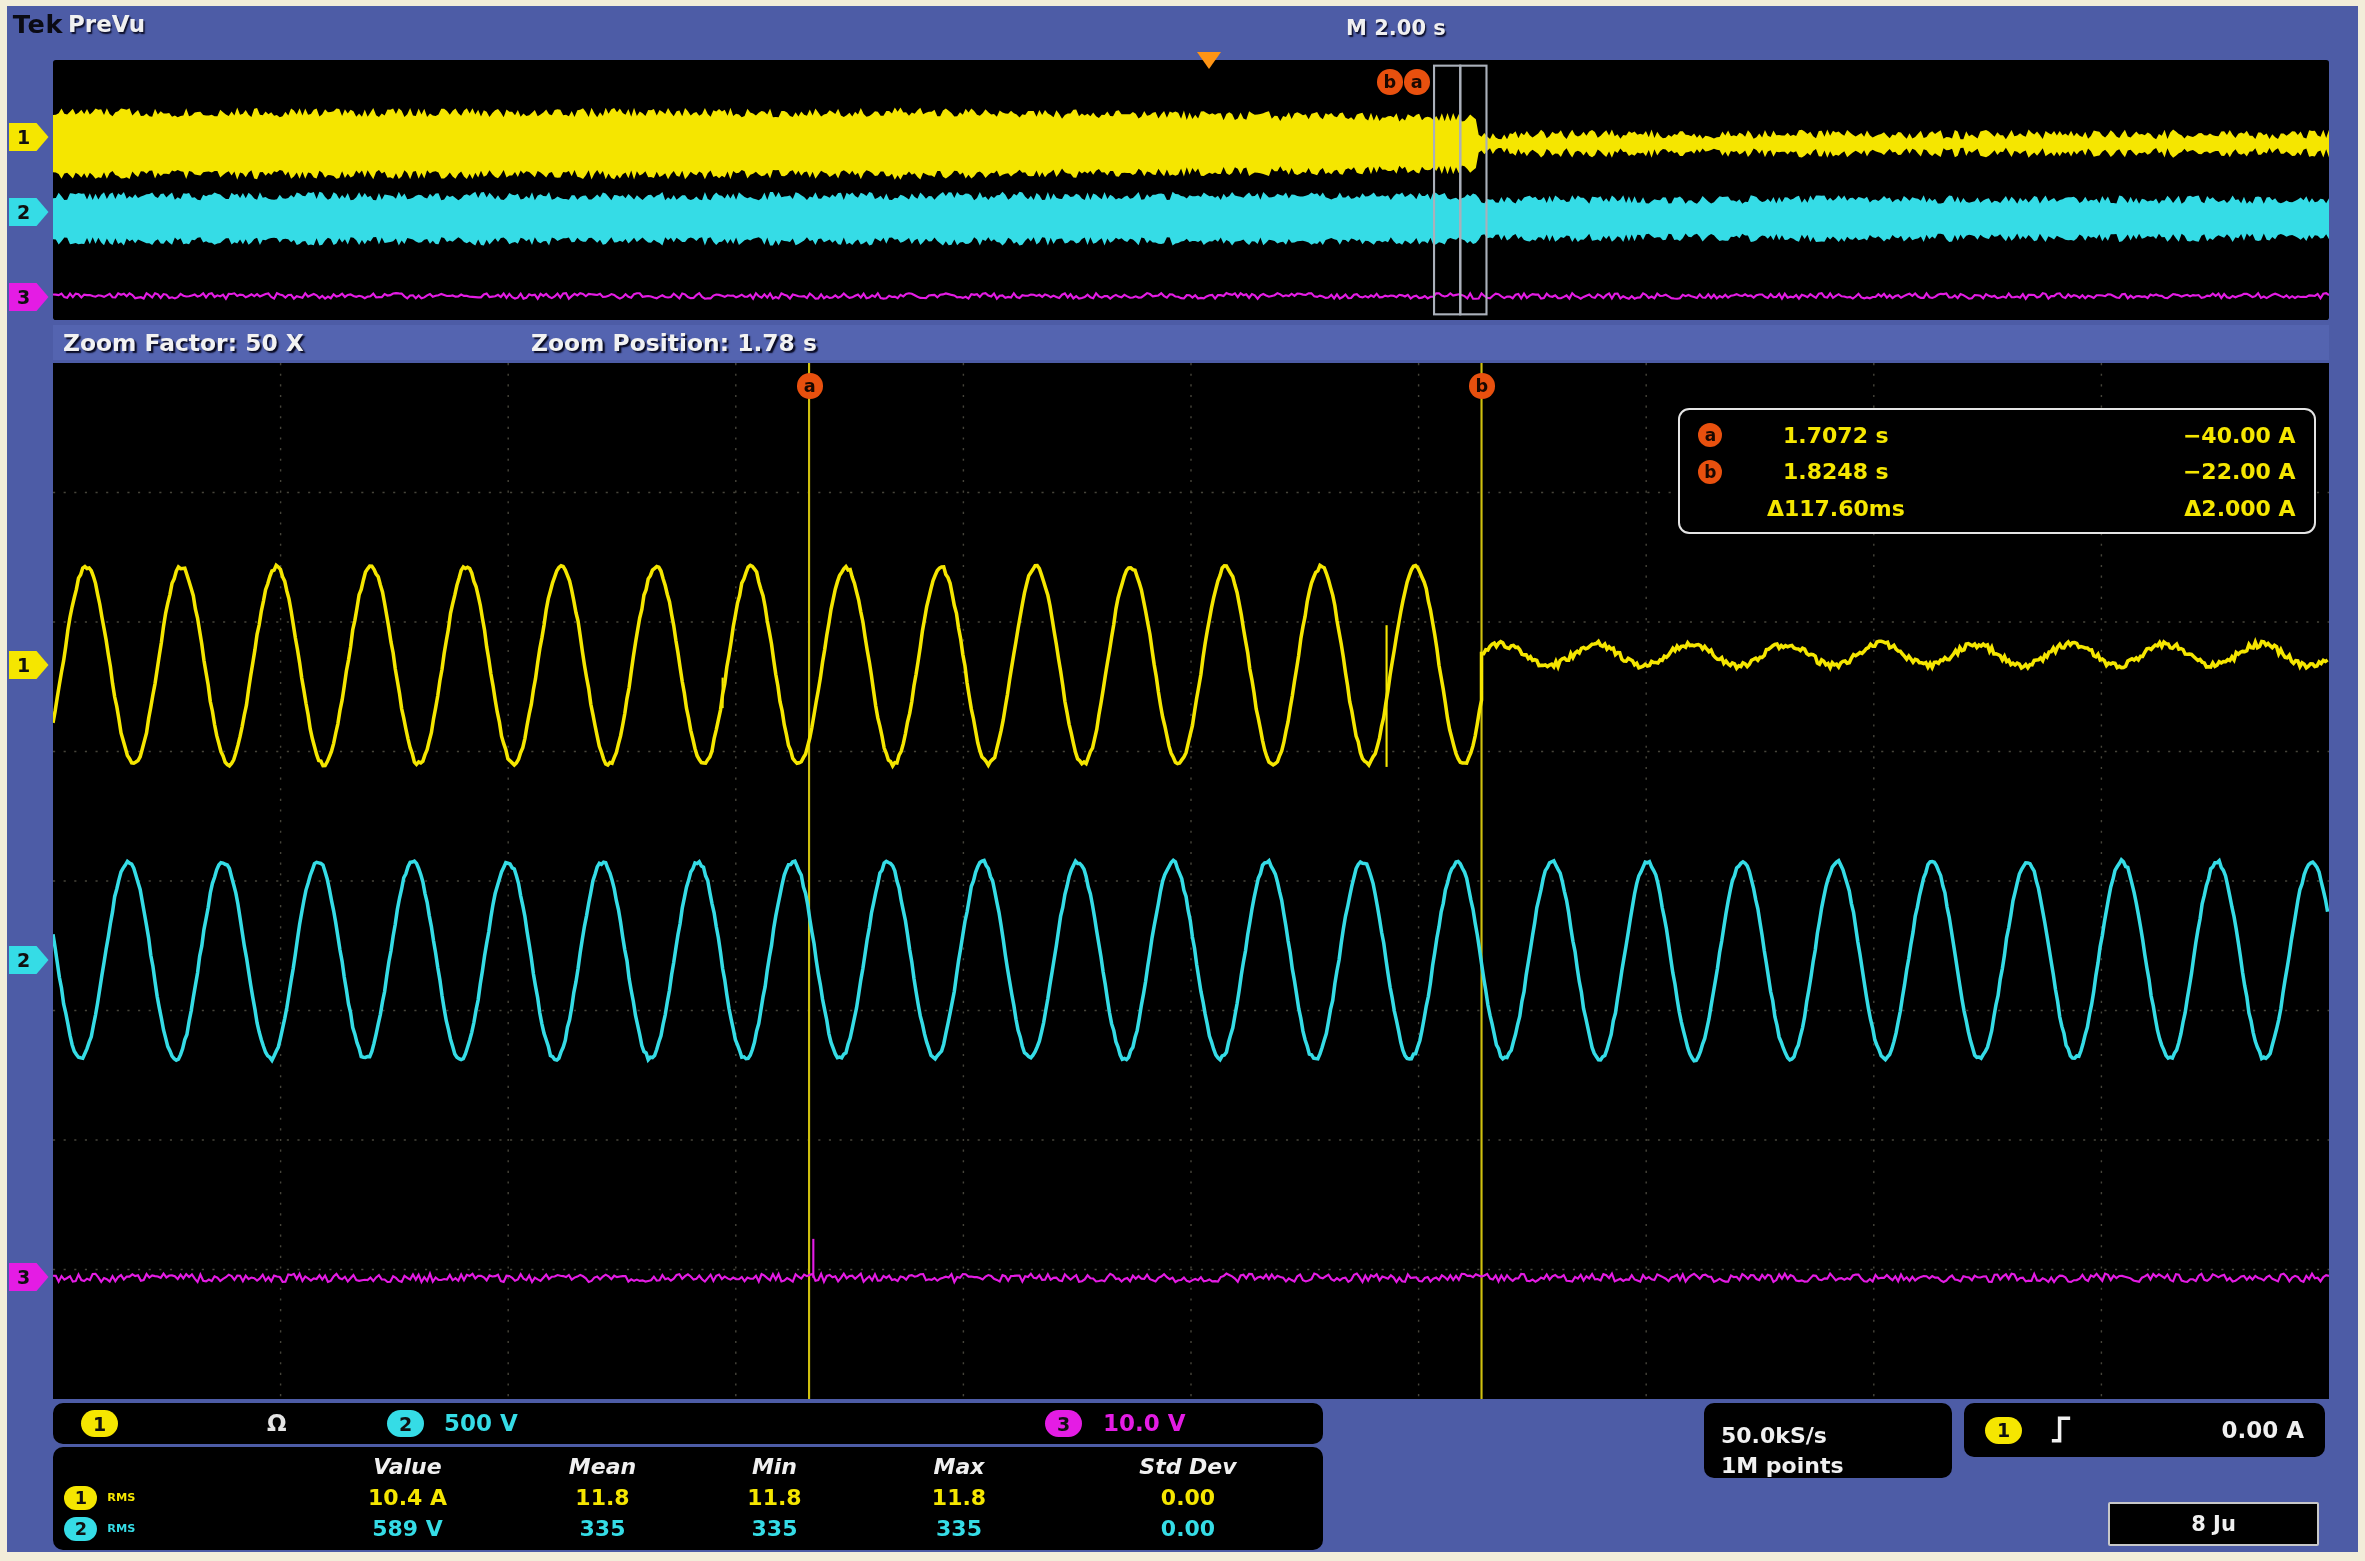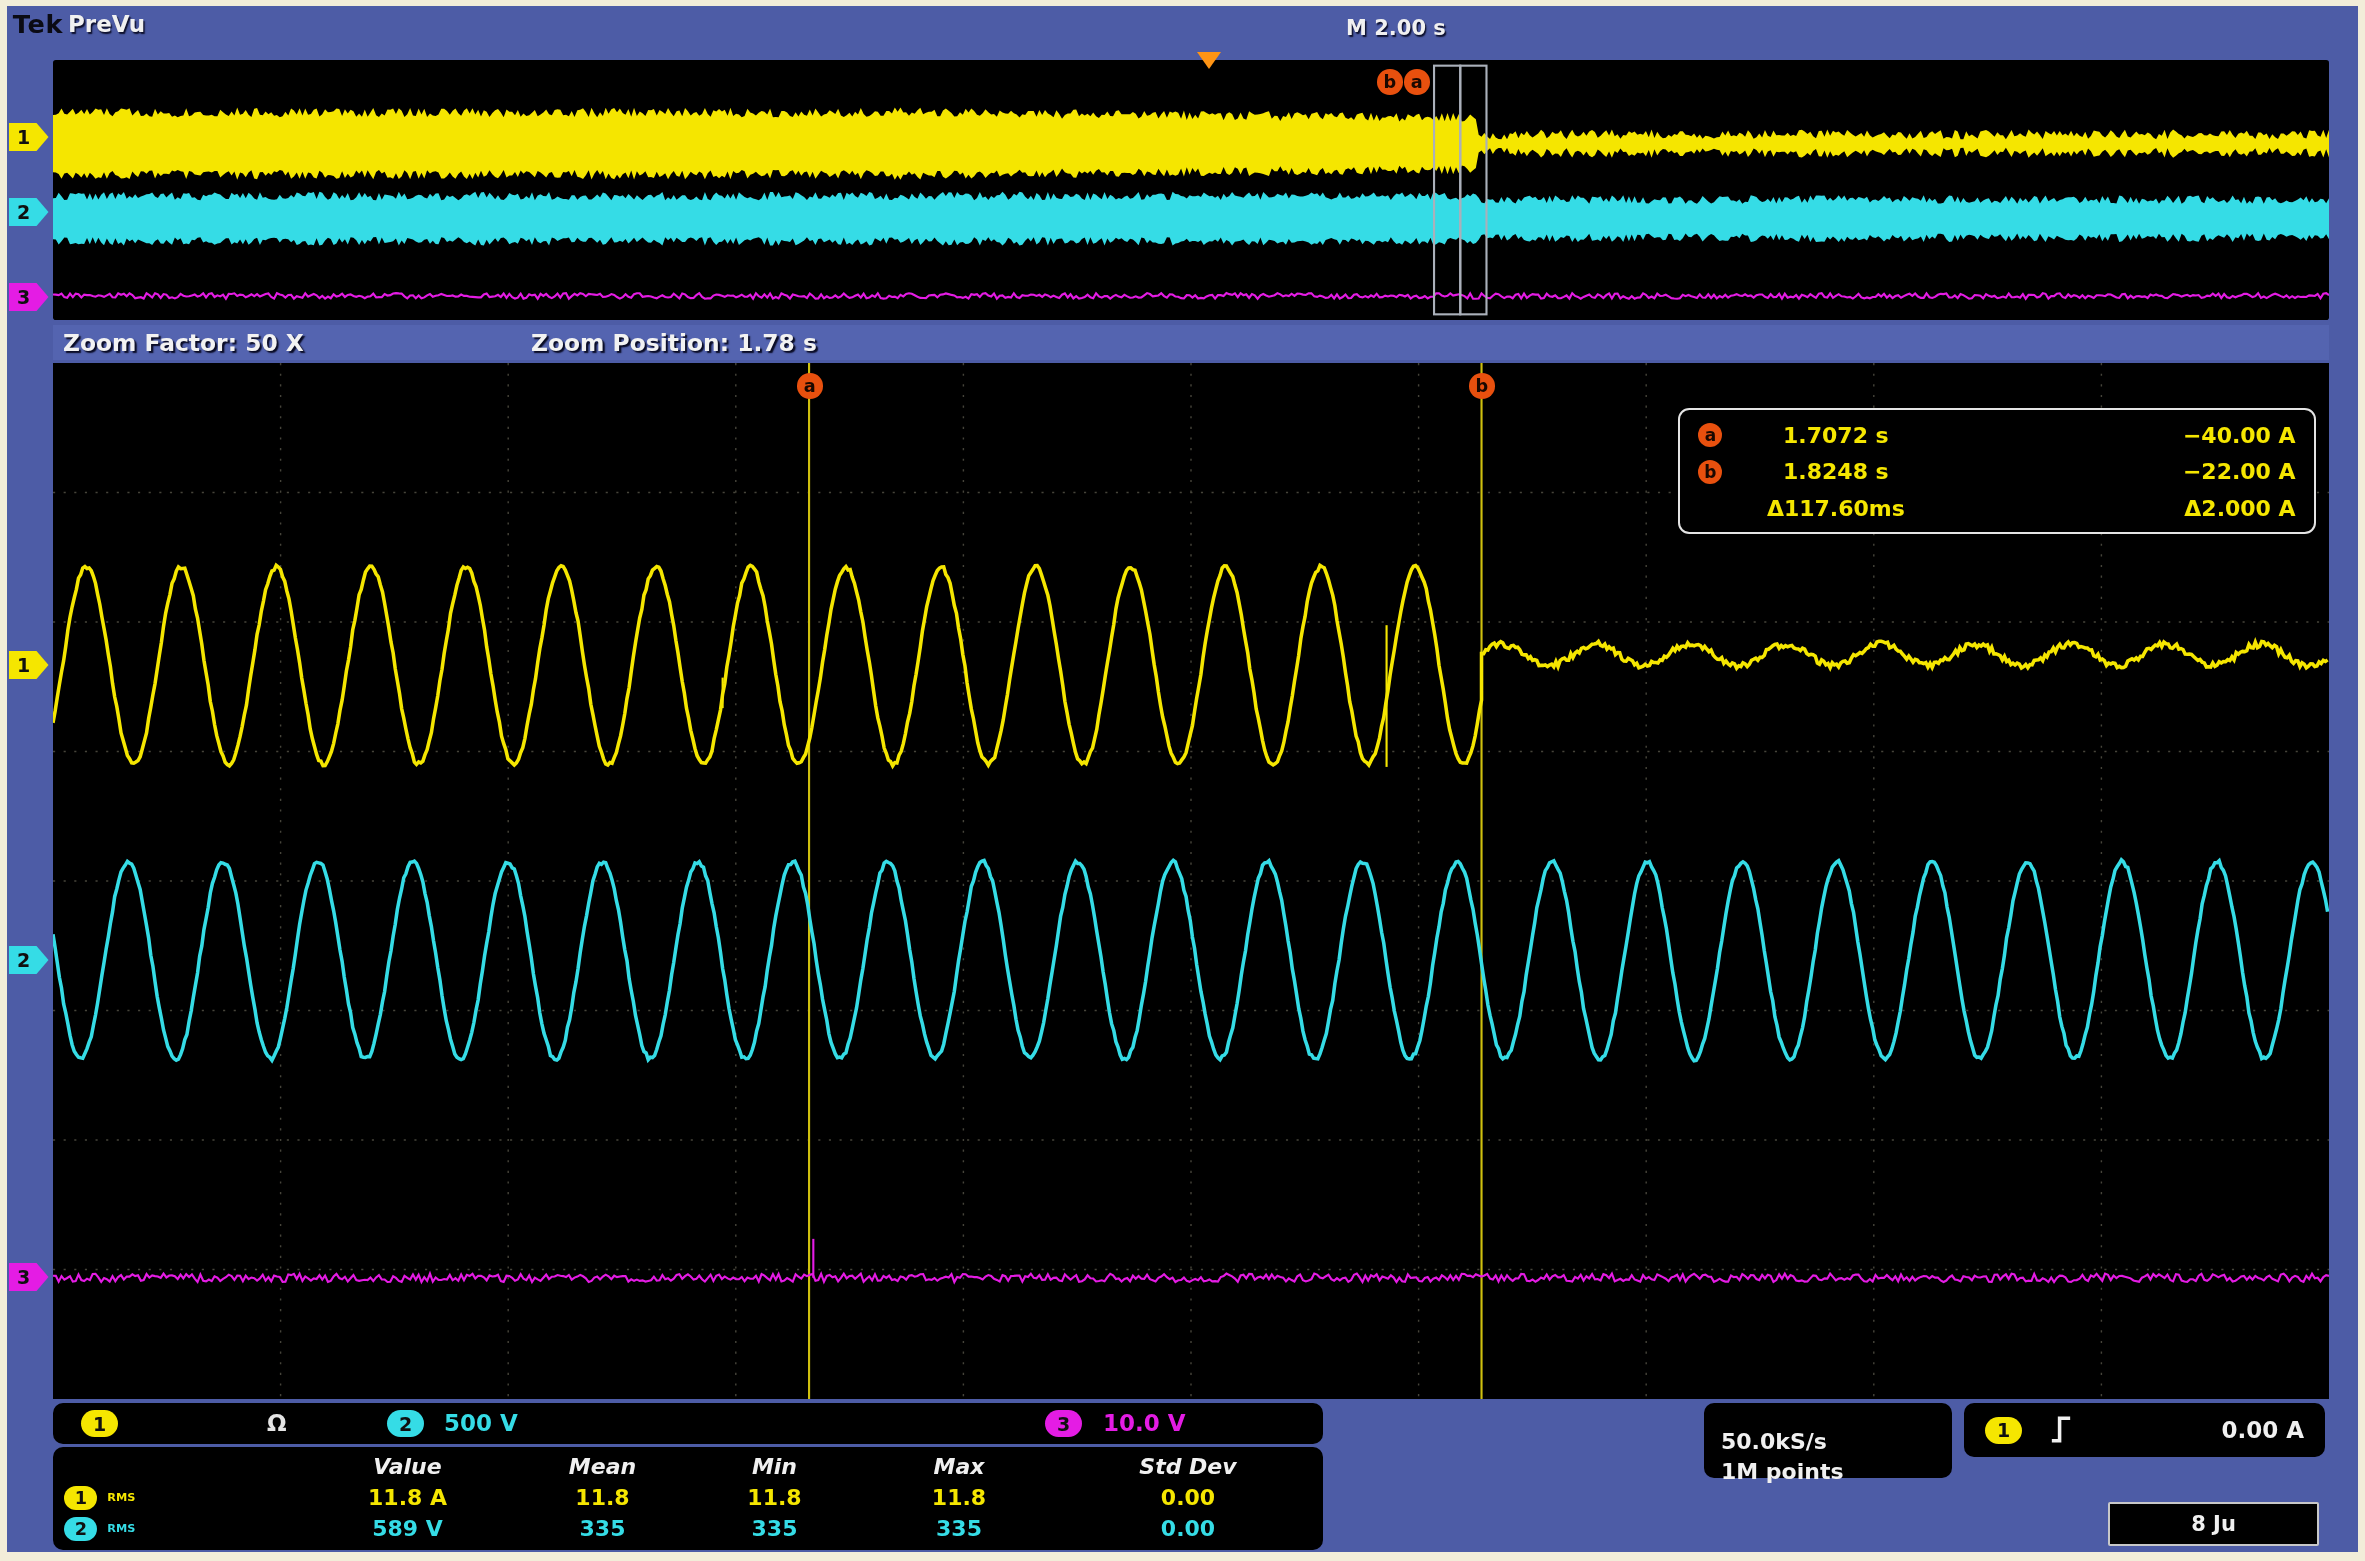--- a/index.html
+++ b/index.html
@@ -56,21 +56,21 @@
   
   .scalebar{left:53px; top:1403px; width:1270px; height:41px;}
   .pill{position:absolute; width:37px; height:27px; border-radius:13.5px; color:#101010;
     font-size:19px; display:flex; align-items:center; justify-content:center; top:7px;}
   .sb-txt{position:absolute; top:0; height:41px; line-height:41px; font-size:23px;}
   .t-ch1{color:var(--c-ch1,#f5e600);} .t-ch2{color:var(--c-ch2,#35dce6);} .t-ch3{color:var(--c-ch3,#e41ce4);}
   .t-w{color:#e4e4e4;}
 
   .zbox{left:1343px; top:1403px; width:349px; height:54px;}
   .zbox span{position:absolute; left:20px; top:0; line-height:54px; font-size:23.4px; color:#f0f0f0;}
-  .ratebox{left:1704px; top:1403px; width:248px; height:75px; padding:24px 0 0 17px; box-sizing:border-box;}
+  .ratebox{left:1704px; top:1403px; width:248px; height:75px; padding:18px 0 0 17px; box-sizing:border-box;}
   .ratebox div{font-size:22px; color:#f0f0f0; line-height:30px;}
   .trigbox{left:1964px; top:1403px; width:361px; height:54px;}
   .trigbox .pill{left:21px; top:13.5px;}
   .slope{position:absolute; left:85px; top:11.3px;}
   .trig-level{position:absolute; right:21px; top:0; line-height:54px; font-size:23px; color:#f0f0f0;}
 
   
   .meastable{left:53px; top:1447px; width:1270px; height:103px; padding:4.3px 0 0 0; box-sizing:border-box;}
   .mt-grid{display:grid; grid-template-columns:241px 227px 163px 181px 188px auto; grid-auto-rows:31px; align-items:center;}
   .mt-h{color:#f0f0f0; font-size:22px; text-align:center;font-style:italic;}
@@ -199,21 +199,21 @@
       <div class="mt-h">Value</div>
       <div class="mt-h">Mean</div>
       <div class="mt-h">Min</div>
       <div class="mt-h">Max</div>
       <div class="mt-h">Std Dev</div>
 
       <div class="mt-label row-y">
         <span class="mt-pill c1">1</span>
         <span>RMS</span>
       </div>
-      <div class="mt-c row-y">11.8 A</div>
+      <div class="mt-c row-y">10.4 A</div>
       <div class="mt-c row-y">11.8</div>
       <div class="mt-c row-y">11.8</div>
       <div class="mt-c row-y">11.8</div>
       <div class="mt-c row-y">0.00</div>
 
       <div class="mt-label row-c">
         <span class="mt-pill c2">2</span>
         <span>RMS</span>
       </div>
       <div class="mt-c row-c">589 V</div>

